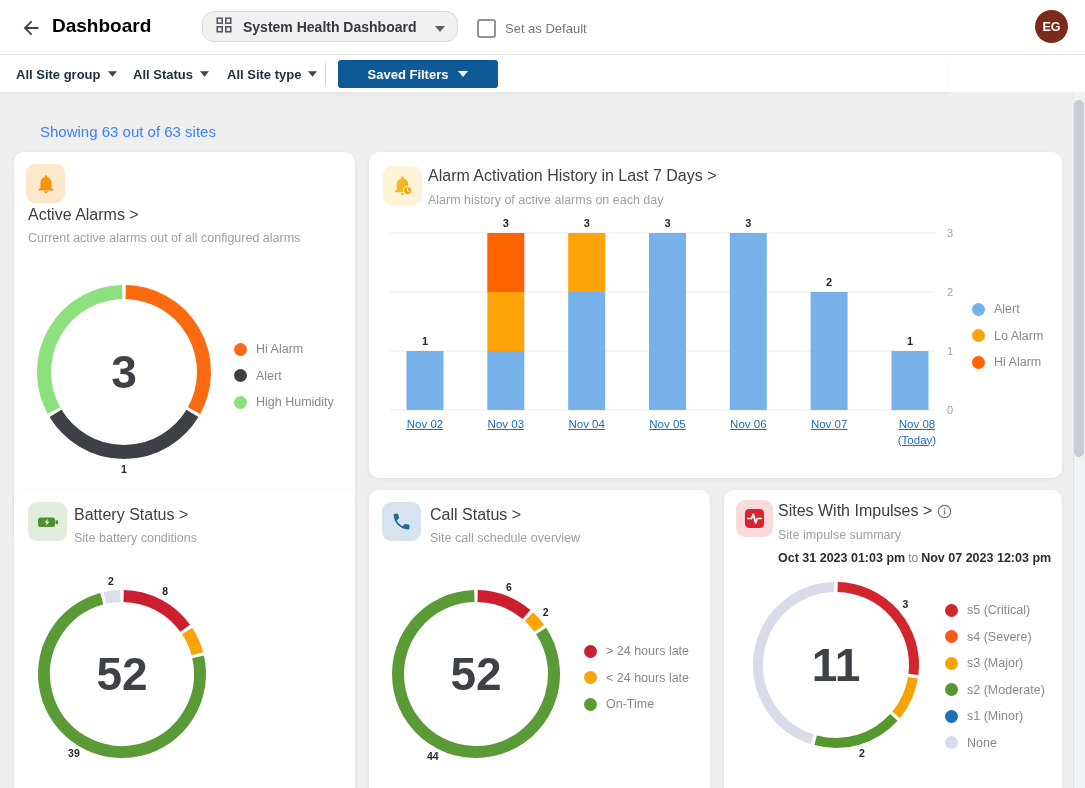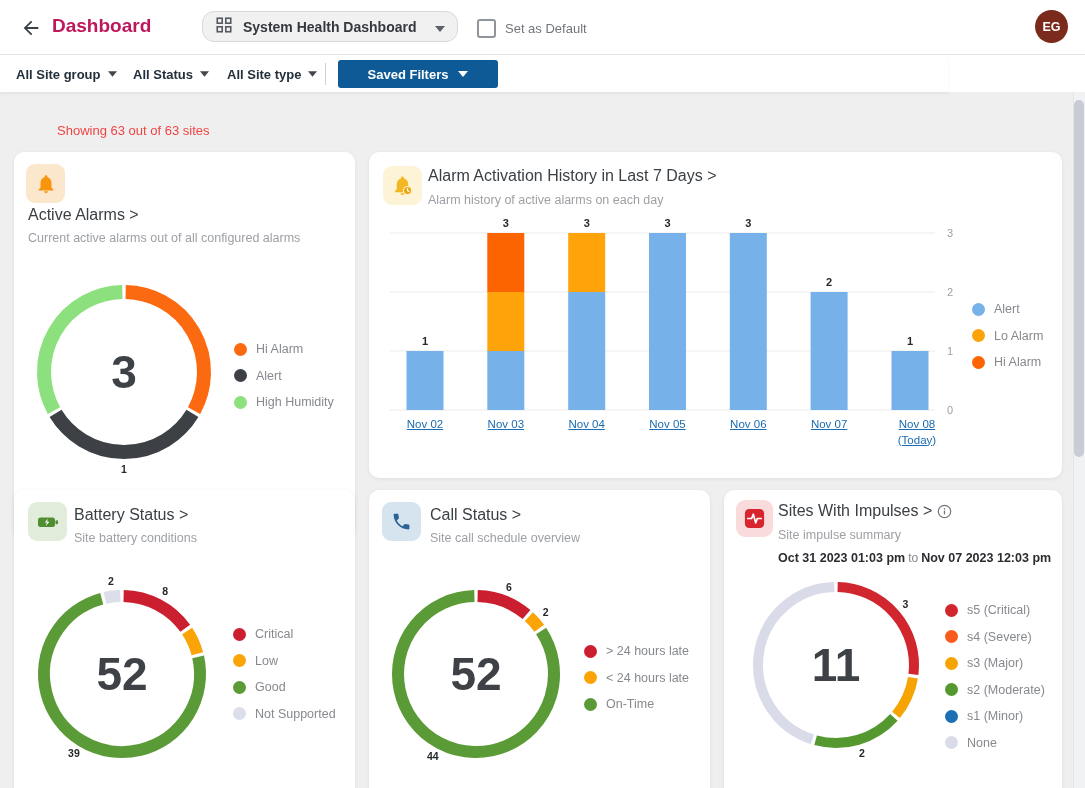--- a/index.html
+++ b/index.html
@@ -2,39 +2,39 @@
 <html><head>
 <meta charset="utf-8">
 <style>
   * { margin:0; padding:0; box-sizing:border-box; }
   body { background:#fff; font-family:"Liberation Sans","DejaVu Sans",sans-serif; }
   .page { position:relative; width:1085px; height:788px; overflow:hidden; background:#fff; }
 
   
   .topbar { position:absolute; left:0; top:0; width:1085px; height:55px; background:#fff; border-bottom:1px solid #e6e6e6; z-index:5; }
   .back-btn { position:absolute; left:20px; top:17px; width:24px; height:22px; cursor:pointer; }
-  .app-title { position:absolute; left:52px; top:15px; font-size:19px; font-weight:700; color:#be185d; }
+  .app-title { position:absolute; left:52px; top:15px; font-size:19px; font-weight:700; color:#000000; }
   .dash-select { position:absolute; left:202px; top:11px; width:256px; height:31px; background:#f1f1f2; border:1px solid #d9d9da; border-radius:12px; display:flex; align-items:center; padding:0 12px; cursor:pointer; }
   .dash-select .sel-text { font-size:14px; font-weight:600; color:#33383d; margin-left:10px; flex:1; }
   .checkbox-row { position:absolute; left:477px; top:19px; display:flex; align-items:center; }
   .checkbox { width:19px; height:19px; border:2px solid #8f959b; border-radius:3px; background:#fff; cursor:pointer; }
   .checkbox-label { margin-left:9px; font-size:13px; color:#72767c; }
   .avatar { position:absolute; left:1035px; top:10px; width:33px; height:33px; border-radius:50%; background:#7a2b1b; color:#fff; font-size:12.5px; font-weight:700; display:flex; align-items:center; justify-content:center; cursor:pointer; }
 
   
   .filterbar { position:absolute; left:0; top:56px; width:948px; height:36px; background:#fff; z-index:5; box-shadow:0 2px 3px rgba(0,0,0,0.05); }
   .filter-item { position:absolute; top:0; height:36px; display:flex; align-items:center; font-size:13px; font-weight:600; color:#23303c; cursor:pointer; }
   .filter-item svg { margin-left:7px; }
   .vdivider { position:absolute; left:325px; top:7px; width:1px; height:22px; background:#cfd2d5; }
   .saved-btn { position:absolute; left:338px; top:4px; width:160px; height:28px; background:#0e5a96; border-radius:3px; color:#fff; font-size:13px; font-weight:700; display:flex; align-items:center; justify-content:center; cursor:pointer; }
   .saved-btn svg { margin-left:10px; }
 
   
   .content { position:absolute; left:0; top:92px; width:1085px; height:696px; background:#efeff0; }
-  .status-line { position:absolute; left:40px; top:123px; font-size:13px; color:#ef4444;margin-left:17px; }
+  .status-line { position:absolute; left:40px; top:123px; font-size:15px; color:#3b82f6; }
 
   .card { position:absolute; background:#fff; border-radius:10px; box-shadow:0 1px 4px rgba(0,0,0,0.07); }
   .tile { position:absolute; border-radius:9px; display:flex; align-items:center; justify-content:center; }
   .card-title { position:absolute; font-size:16px; color:#3b4045; text-decoration:none; cursor:pointer; white-space:nowrap; }
   .card-sub { position:absolute; font-size:12.5px; color:#9da0a5; white-space:nowrap; }
   .title-row { position:absolute; display:flex; align-items:center; }
   .title-row .card-title { position:static; }
   .title-row svg { margin-left:5px; }
   .date-line { position:absolute; font-size:12.5px; color:#2a2c2f; font-weight:700; white-space:nowrap; }
   .date-line .join { font-weight:400; color:#85898e; font-size:12px; padding:0 3px; }
@@ -231,38 +231,20 @@
     <svg class="chart" width="341" height="320">
         <path d="M 109.63 106.02 A 78 78 0 0 1 171.25 138.36" stroke="#cb1f2f" stroke-width="12" fill="none"></path>
         <text x="151.2" y="105.2" text-anchor="middle" class="seg-label">8</text>
         <path d="M 173.11 141.05 A 78 78 0 0 1 183.33 163.75" stroke="#fba408" stroke-width="12" fill="none"></path>
         <path d="M 184.11 166.92 A 78 78 0 1 1 87.75 108.67" stroke="#5b9b37" stroke-width="12" fill="none"></path>
         <text x="59.9" y="267.1" text-anchor="middle" class="seg-label">39</text>
         <path d="M 90.92 107.89 A 78 78 0 0 1 106.37 106.02" stroke="#dcdee9" stroke-width="12" fill="none"></path>
         <text x="96.8" y="95.2" text-anchor="middle" class="seg-label">2</text>
       </svg>
     <div class="donut-total" style="left:108px;top:184px">52</div>
-    <div class="legend" style="left:219px;top:137px">
-        <div class="lg-item">
-          <span class="lg-dot" style="background: rgb(203, 31, 47);"></span>
-          <span class="lg-label">Critical</span>
-        </div>
-        <div class="lg-item">
-          <span class="lg-dot" style="background: rgb(251, 164, 8);"></span>
-          <span class="lg-label">Low</span>
-        </div>
-        <div class="lg-item">
-          <span class="lg-dot" style="background: rgb(91, 155, 55);"></span>
-          <span class="lg-label">Good</span>
-        </div>
-        <div class="lg-item">
-          <span class="lg-dot" style="background: rgb(220, 222, 233);"></span>
-          <span class="lg-label">Not Supported</span>
-        </div>
-      </div>
   </div>
 
   <div class="card" style="left:369px;top:490px;width:341px;height:320px">
     <div class="tile" style="left:13px;top:12px;width:39px;height:39px;background:#d6e4f0">
       <svg width="21" height="21" viewBox="0 0 24 24">
           <path fill="#2b6396" d="M6.62 10.79c1.44 2.83 3.76 5.14 6.59 6.59l2.2-2.21c.27-.27.67-.36 1.02-.24 1.12.37 2.33.57 3.57.57.55 0 1 .45 1 1V20c0 .55-.45 1-1 1-9.39 0-17-7.61-17-17 0-.55.45-1 1-1h3.5c.55 0 1 .45 1 1 0 1.25.2 2.45.57 3.57.11.35.03.74-.25 1.02l-2.2 2.2z"></path>
         </svg>
     </div>
     <a class="card-title" style="left:61px;top:16px">Call Status &gt;</a>
     <div class="card-sub" style="left:61px;top:41px">Site call schedule overview</div>

